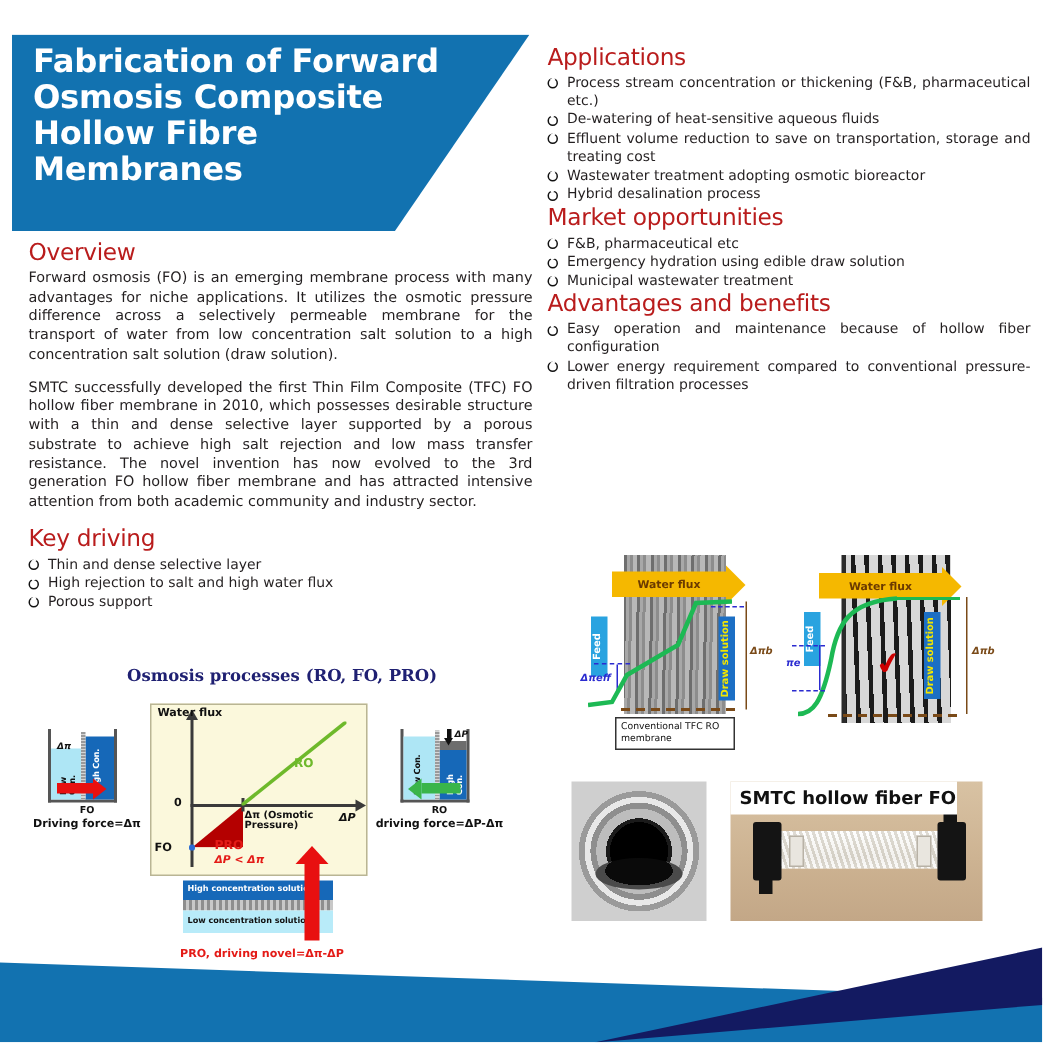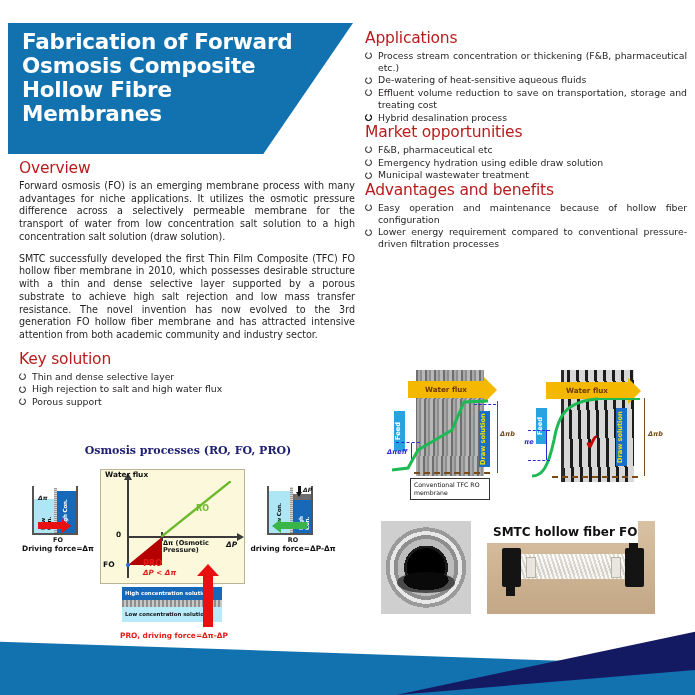--- a/index.html
+++ b/index.html
@@ -192,35 +192,35 @@
     <div>Osmosis Composite</div>
     <div>Hollow Fibre</div>
     <div>Membranes</div>
   </div>
 
   <div class="col-left">
     <h2 class="sec">Overview</h2>
     <p class="body">Forward osmosis (FO) is an emerging membrane process with many advantages for niche applications. It utilizes the osmotic pressure difference across a selectively permeable membrane for the transport of water from low concentration salt solution to a high concentration salt solution (draw solution).</p>
     <p class="body">SMTC successfully developed the first Thin Film Composite (TFC) FO hollow fiber membrane in 2010, which possesses desirable structure with a thin and dense selective layer supported by a porous substrate to achieve high salt rejection and low mass transfer resistance. The novel invention has now evolved to the 3rd generation FO hollow fiber membrane and has attracted intensive attention from both academic community and industry sector.</p>
 
-    <h2 class="sec" style="margin-top:6px">Key solution</h2>
+    <h2 class="sec" style="margin-top:6px">Key driving</h2>
     <ul class="bul kf">
       <li><span class="bullet"></span><span>Thin and dense selective layer</span></li>
       <li><span class="bullet"></span><span>High rejection to salt and high water flux</span></li>
       <li><span class="bullet"></span><span>Porous support</span></li>
     </ul>
   </div>
 
   <div class="col-right">
     <h2 class="sec">Applications</h2>
     <ul class="bul">
       <li><span class="bullet"></span><span>Process stream concentration or thickening (F&amp;B, pharmaceutical etc.)</span></li>
       <li><span class="bullet"></span><span>De-watering of heat-sensitive aqueous fluids</span></li>
       <li><span class="bullet"></span><span>Effluent volume reduction to save on transportation, storage and treating cost</span></li>
-      <li><span class="bullet"></span></li>
+      <li><span class="bullet"></span><span>Wastewater treatment adopting osmotic bioreactor</span></li>
       <li><span class="bullet"></span><span>Hybrid desalination process</span></li>
     </ul>
 
     <h2 class="sec sec-right">Market opportunities</h2>
     <ul class="bul">
       <li><span class="bullet"></span><span>F&amp;B, pharmaceutical etc</span></li>
       <li><span class="bullet"></span><span>Emergency hydration using edible draw solution</span></li>
       <li><span class="bullet"></span><span>Municipal wastewater treatment</span></li>
     </ul>
 
@@ -287,21 +287,21 @@
 
   <div class="pro-strip">
     <div class="pro-hi">
         <span>High concentration solution</span>
       </div>
     <div class="pro-mem"></div>
     <div class="pro-lo">
         <span>Low concentration solution</span>
       </div>
     <div class="pro-arrow"></div>
-    <div class="pro-cap">PRO, driving force=Δπ-ΔP</div>
+    <div class="pro-cap">PRO, driving novel=Δπ-ΔP</div>
   </div>
 
   <div class="mem-panel mem-left">
     <div class="sem" style="left:38px;top:2px;width:68px;height:106px;"></div>
     <div class="wf-arrow" style="left:30px;top:13px;width:76px;">
         <span>Water flux</span>
       </div>
     <div class="tag" style="left:16px;top:43px;width:11px;height:40px;">Feed</div>
     <div class="tag draw" style="left:101px;top:43px;width:11px;height:56px;">Draw solution</div>
     <div class="brownline" style="left:36px;top:104px;width:76px;"></div>

